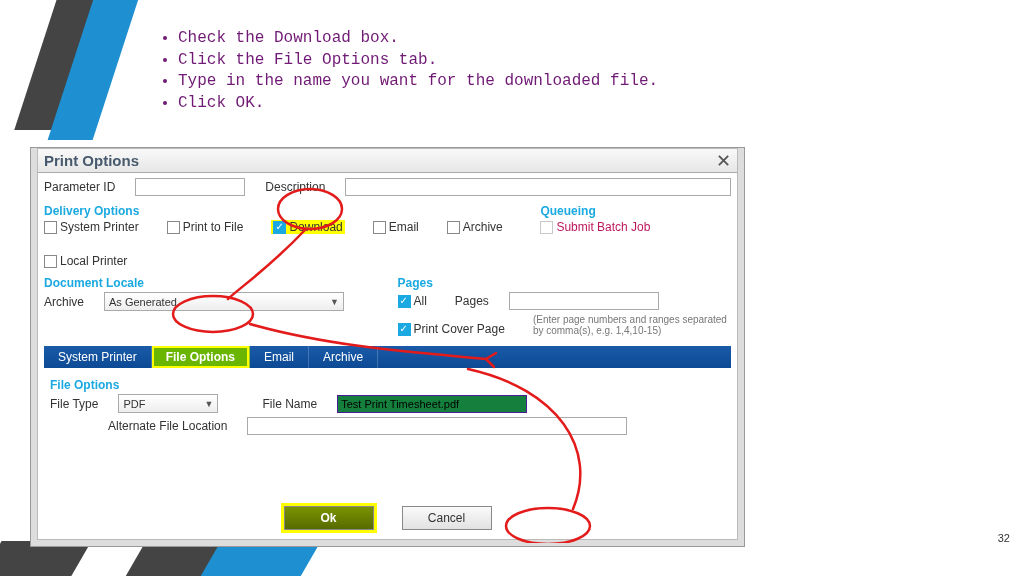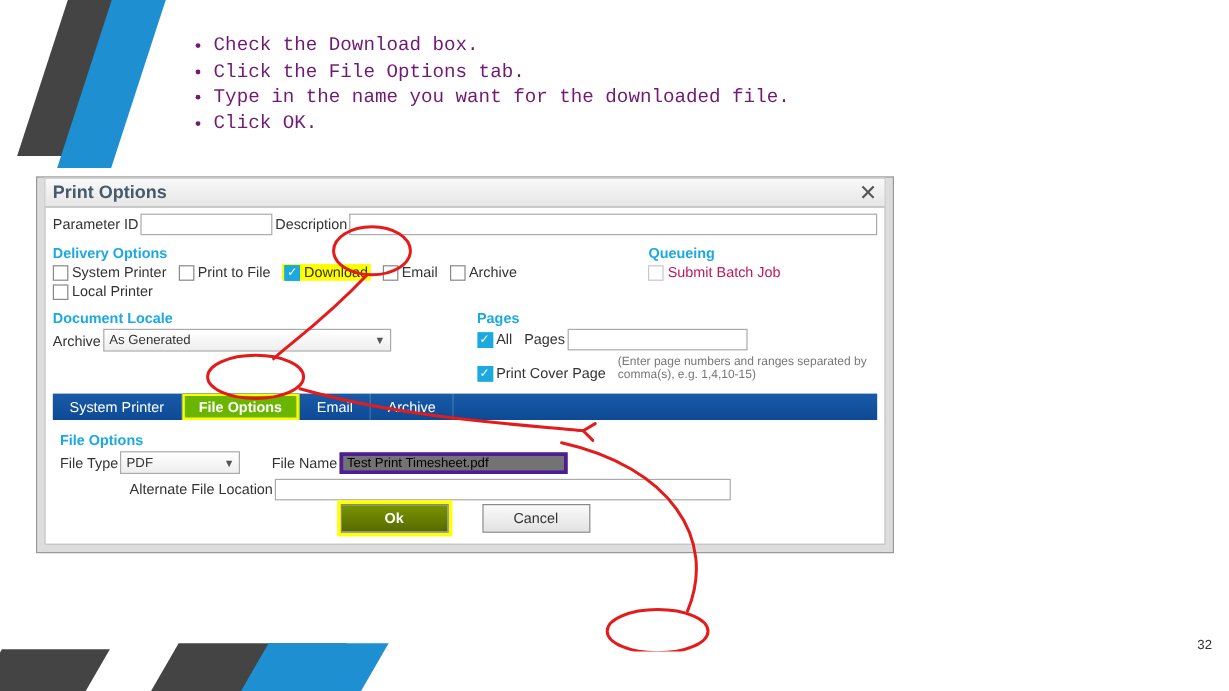--- a/index.html
+++ b/index.html
@@ -25,21 +25,21 @@
     color:#701a75;
     line-height:1.35;
     font-family:Liberation Mono, monospace;
   }
   .instructions li { margin-left:18px; }
 
   .dialog-wrap {
     position:absolute;
     top:147px; left:30px;
     width:715px;
-    height:314px;
+    height:400px;
     background:#ddd;
     border:1px solid #999;
   }
   .dialog {
     position:absolute;
     top:0; left:6px; right:6px; bottom:6px;
     background:#fff;
     border:1px solid #bbb;
   }
   .titlebar {
@@ -51,21 +51,21 @@
     justify-content:space-between;
     padding:0 6px;
   }
   .titlebar-title { font-size:15px; font-weight:bold; color:#475a6d; }
   .close-x { font-size:18px; color:#555; cursor:pointer; }
   .body {
     padding:5px 6px 0 6px;
     font-size:12px;
     color:#333;
   }
-  .row { display:flex; align-items:center; gap:2px; margin-bottom:4px; flex-wrap:wrap;}
+  .row { display:flex; align-items:center; gap:20px; margin-bottom:4px; flex-wrap:wrap;}
   .label { font-size:12px; color:#333; }
   .input {
     height:18px; border:1px solid #aaa; background:#fff; font-size:11px; padding:0 3px;
   }
   .section-title { font-size:12px; font-weight:bold; color:#1ba9e1; margin-top:4px; margin-bottom:2px;}
   .checkbox {
     width:13px; height:13px; border:1px solid #888; background:#fff; display:inline-block; position:relative;
   }
   .checkbox.checked { background:#1ba9e1; border-color:#1ba9e1; }
   .checkbox.checked::after { content:"✓"; color:#fff; font-size:10px; position:absolute; top:-1px; left:1px; }
@@ -88,22 +88,22 @@
     align-items:stretch;
     font-size:12px;
     color:#fff;
   }
   .tab { padding:0 14px; display:flex; align-items:center; border-right:1px solid rgba(255,255,255,.2); }
   .tab.active { background:#6ab500; color:#fff; font-weight:bold; box-shadow: inset 0 0 0 2px #ffff00; }
   .tab.clickable { cursor:pointer; }
 
   .pane { padding:6px; }
   .file-name-input {
-    width:190px; height:18px; border:3px solid #4c1d95; font-size:11px; padding:0 3px;
-    background:#737373;
+    width:190px; height:18px; border:1px solid #4c1d95; font-size:11px; padding:0 3px;
+    background:#15803d;
   }
   .alt-loc-input { width:380px; height:18px; border:1px solid #aaa; background:#fff; }
 
   .footer {
     position:absolute;
     bottom:6px; left:0; right:0;
     height:30px;
     display:flex; justify-content:center; gap:28px; align-items:center;
   }
   .btn {

